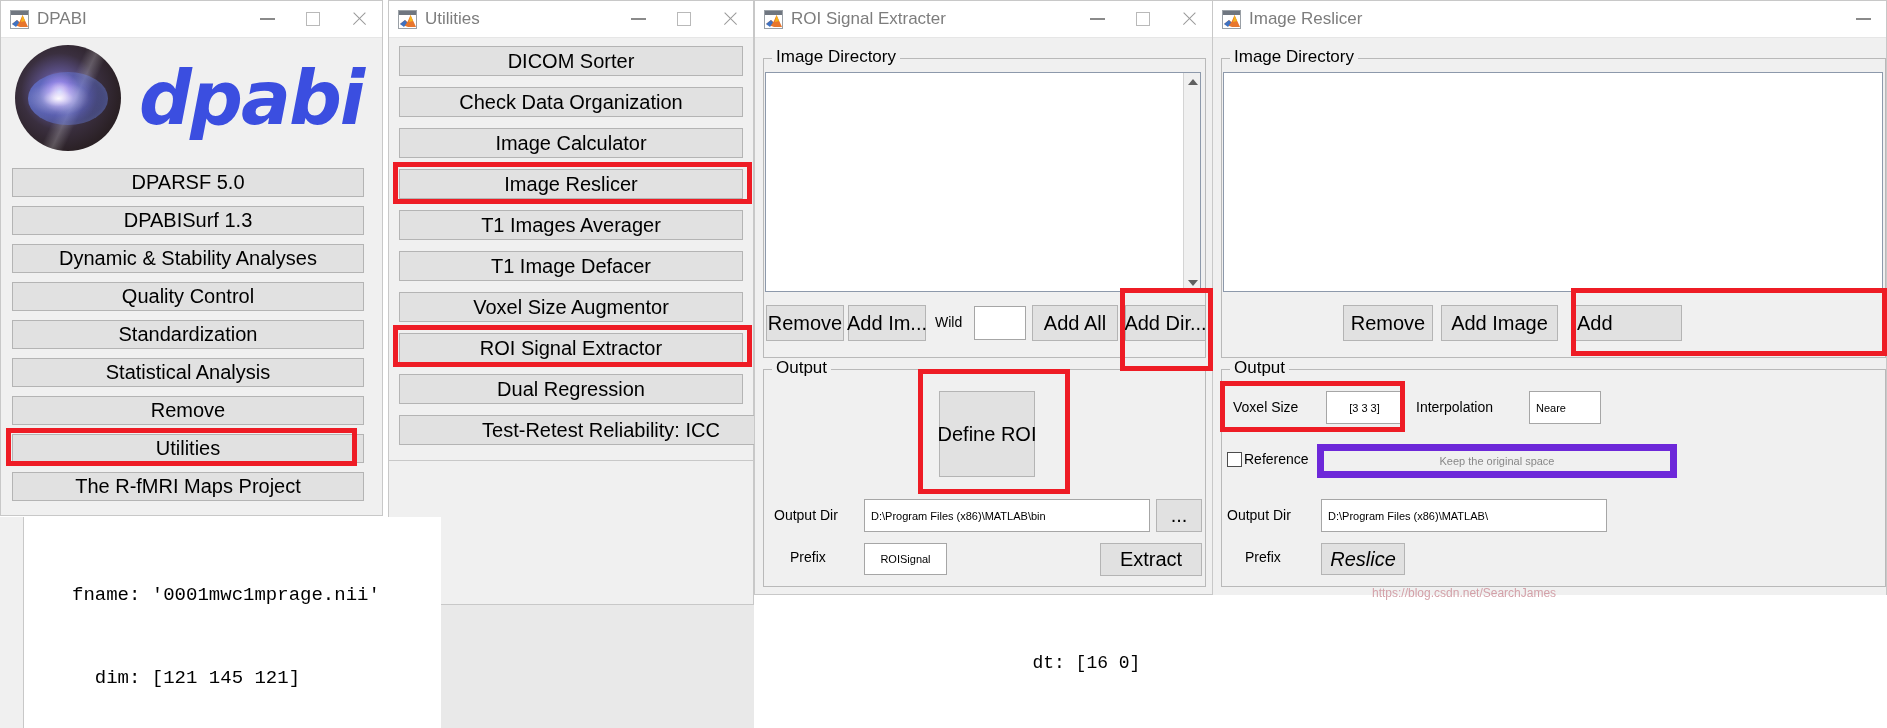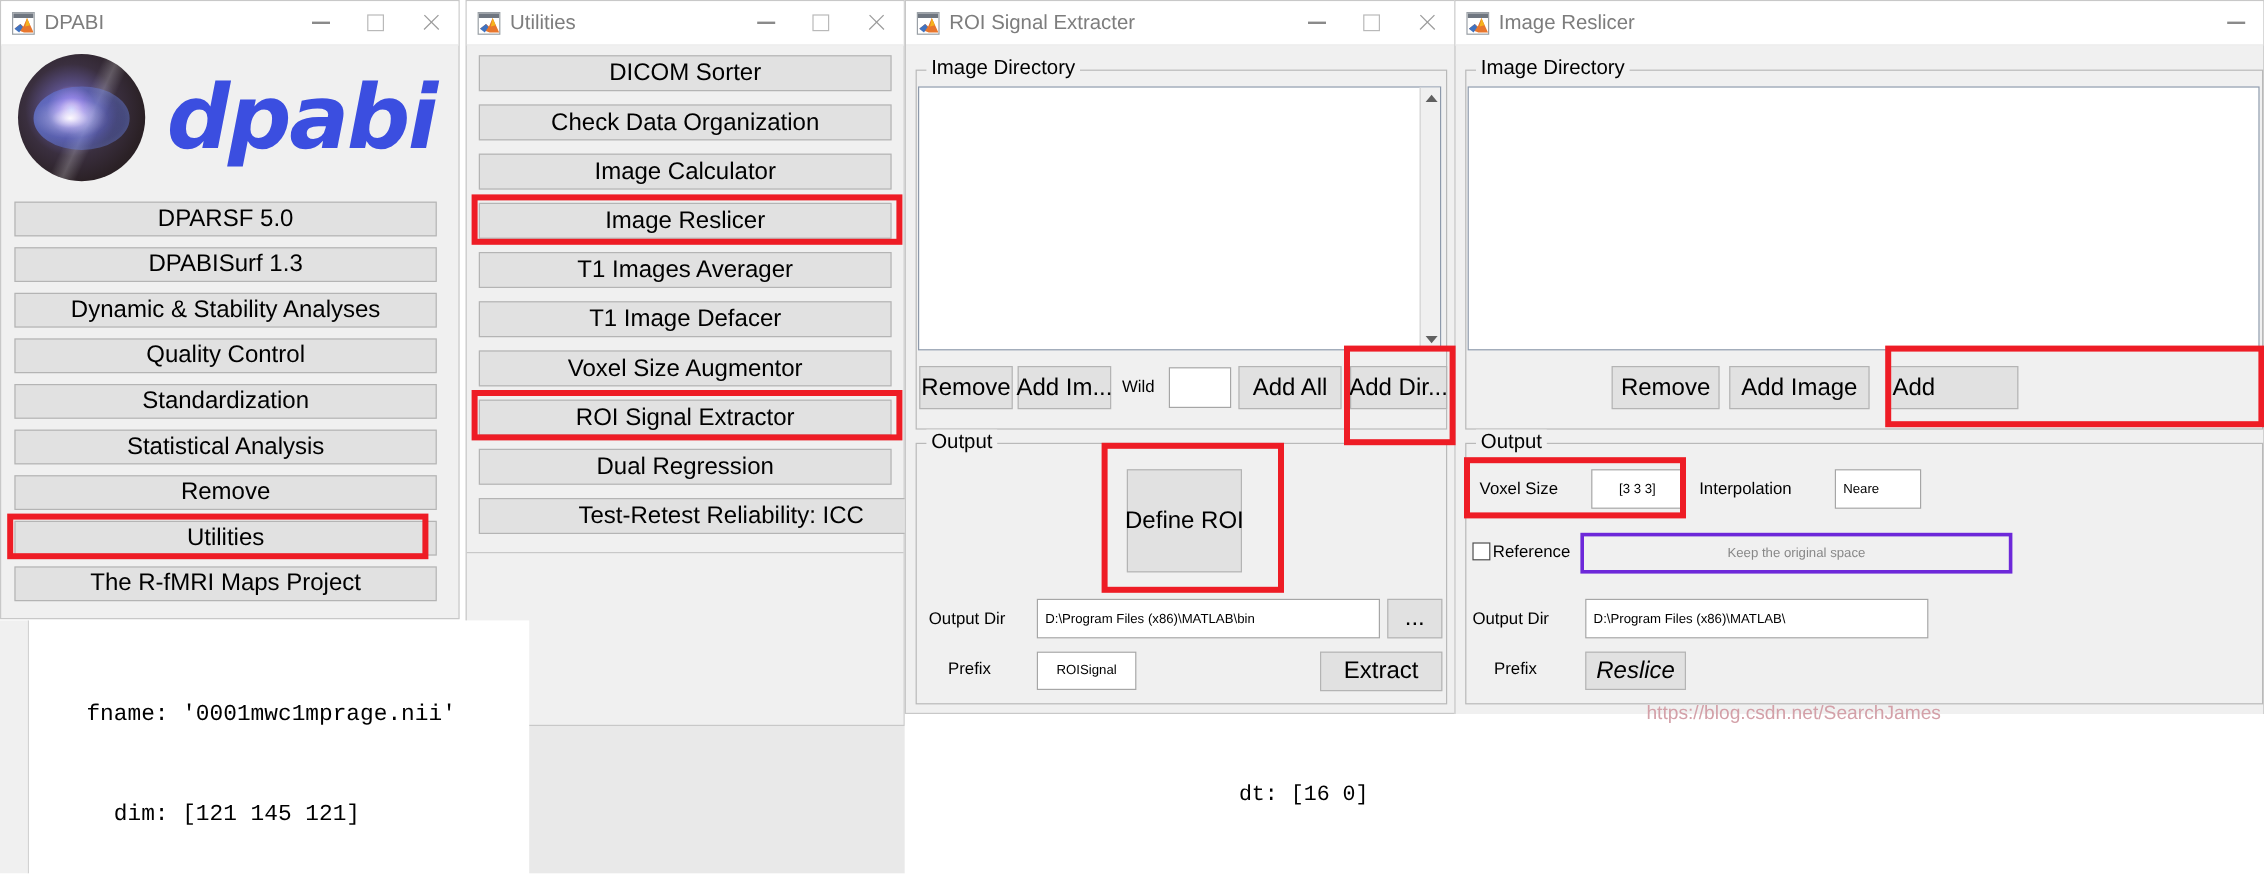--- a/index.html
+++ b/index.html
@@ -102,21 +102,21 @@
     position: absolute; background: #ffffff;
     font-family: "Liberation Mono", monospace; font-size: 19px; color: #000;
     line-height: 1.45; white-space: pre;
   }
 
   .checkbox {
     width: 15px; height: 15px; border: 1px solid #4c4c4c; background: #fff;
     display: inline-block; flex: 0 0 15px;
   }
   .watermark {
-    position: absolute; font-size: 16px; color: #d3a0a8; white-space: nowrap;
+    position: absolute; font-size: 12px; color: #d3a0a8; white-space: nowrap;
   }
 </style>
 </head>
 <body>
 
 <div id="root">
 
   <div class="win" style="left:0px; top:0px; width:383px; height:516px;">
     <div class="titlebar">
       <span class="mlicon">
@@ -346,21 +346,21 @@
 
     <span class="lbl" style="position:absolute; left:20px; top:398px;">Voxel Size</span>
     <div class="mfield" style="position:absolute; left:113px; top:390px; width:77px; height:33px; justify-content:center;">[3 3 3]</div>
     <span class="lbl" style="position:absolute; left:203px; top:398px;">Interpolation</span>
     <div class="mfield" style="position:absolute; left:316px; top:390px; width:72px; height:33px;">Neare</div>
 
     <div style="position:absolute; left:14px; top:450px; display:flex; align-items:center;">
       <span class="checkbox"></span>
       <span class="lbl" style="margin-left:2px;">Reference</span>
     </div>
-    <div class="mfield" style="position:absolute; left:104px; top:443px; width:360px; height:34px; background:#f0f0f0; border:3px solid #6d28d9; color:#888; justify-content:center;">
+    <div class="mfield" style="position:absolute; left:104px; top:443px; width:360px; height:34px; background:#f0f0f0; border:7px solid #6d28d9; color:#888; justify-content:center;">
       <span>Keep the original space</span>
     </div>
 
     <span class="lbl" style="position:absolute; left:14px; top:506px;">Output Dir</span>
     <div class="mfield" style="position:absolute; left:108px; top:498px; width:286px; height:33px;">D:\Program Files (x86)\MATLAB\</div>
 
     <span class="lbl" style="position:absolute; left:32px; top:548px;">Prefix</span>
     <div class="mbtn" style="position:absolute; left:108px; top:542px; width:84px; height:32px; background:#e1e1e1;font-style:italic;">
         <span>Reslice</span>
       </div>

